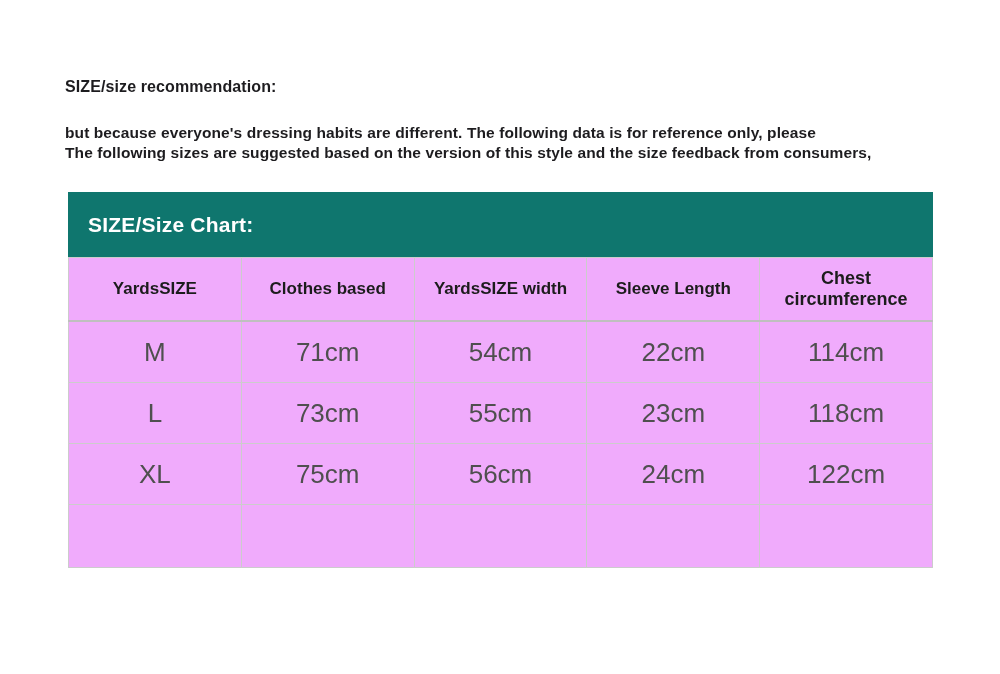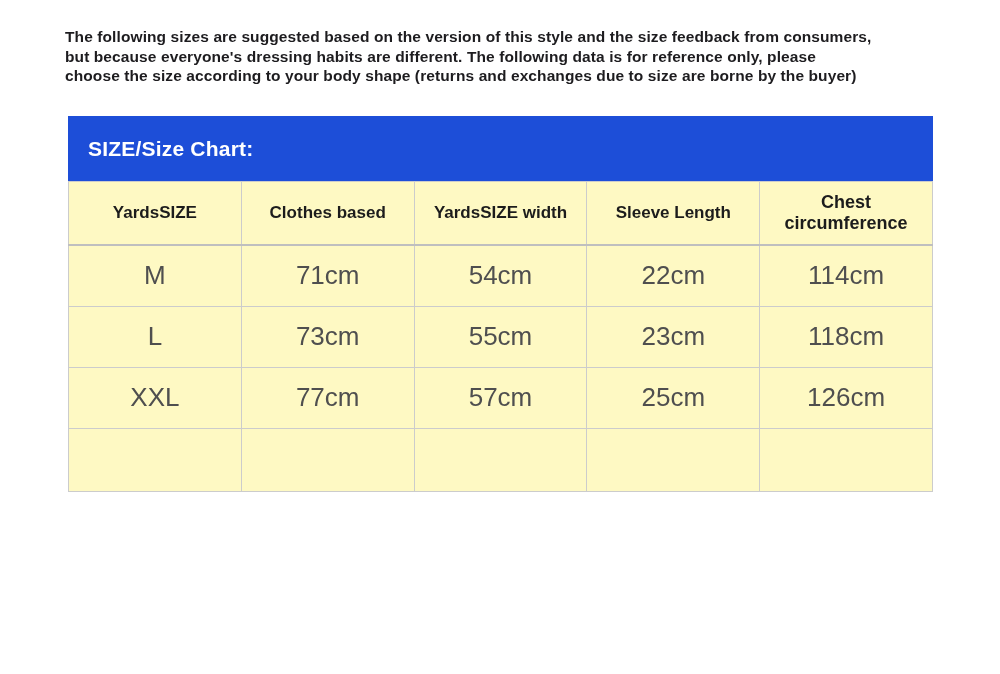--- a/index.html
+++ b/index.html
@@ -38,34 +38,34 @@
   .rec-para div {
     white-space: nowrap;
   }
   .chart-wrap {
     margin-top: 30px;
     margin-left: 3px;
     width: 865px;
   }
   .chart-banner {
     height: 65px;
-    background: #1d4ed8;
+    background: #0f766e;
     color: #ffffff;
     font-size: 21px;
     font-weight: bold;
     line-height: 65px;
     padding-left: 20px;
     box-sizing: border-box;
     letter-spacing: 0.2px;
   }
   table.size-table {
     width: 100%;
     border-collapse: collapse;
     table-layout: fixed;
-    background: #fef9c3;
+    background: #f0abfc;
   }
   .size-table th,
   .size-table td {
     border: 1px solid #cccccc;
     text-align: center;
     vertical-align: middle;
     padding: 0;
     overflow: hidden;
   }
   .size-table thead th {
@@ -86,25 +86,25 @@
   }
   .size-table tbody tr.empty-row td {
     height: 62px;
   }
 </style>
 </head>
 <body>
 
 <div class="content">
 
+  <div class="rec-heading">SIZE/size recommendation:</div>
 
   <div class="rec-para">
+    <div>but because everyone's dressing habits are different. The following data is for reference only, please</div>
     <div>The following sizes are suggested based on the version of this style and the size feedback from consumers,</div>
-    <div>but because everyone's dressing habits are different. The following data is for reference only, please</div>
-    <div>choose the size according to your body shape (returns and exchanges due to size are borne by the buyer)</div>
   </div>
 
   <div class="chart-wrap">
 
     <div class="chart-banner">SIZE/Size Chart:</div>
 
     <table class="size-table">
       <thead>
         <tr>
           <th>YardsSIZE</th>
@@ -123,25 +123,25 @@
           <td>114cm</td>
         </tr>
         <tr>
           <td>L</td>
           <td>73cm</td>
           <td>55cm</td>
           <td>23cm</td>
           <td>118cm</td>
         </tr>
         <tr>
-          <td>XXL</td>
-          <td>77cm</td>
-          <td>57cm</td>
-          <td>25cm</td>
-          <td>126cm</td>
+          <td>XL</td>
+          <td>75cm</td>
+          <td>56cm</td>
+          <td>24cm</td>
+          <td>122cm</td>
         </tr>
         <tr class="empty-row">
           <td></td>
           <td></td>
           <td></td>
           <td></td>
           <td></td>
         </tr>
       </tbody>
     </table>

